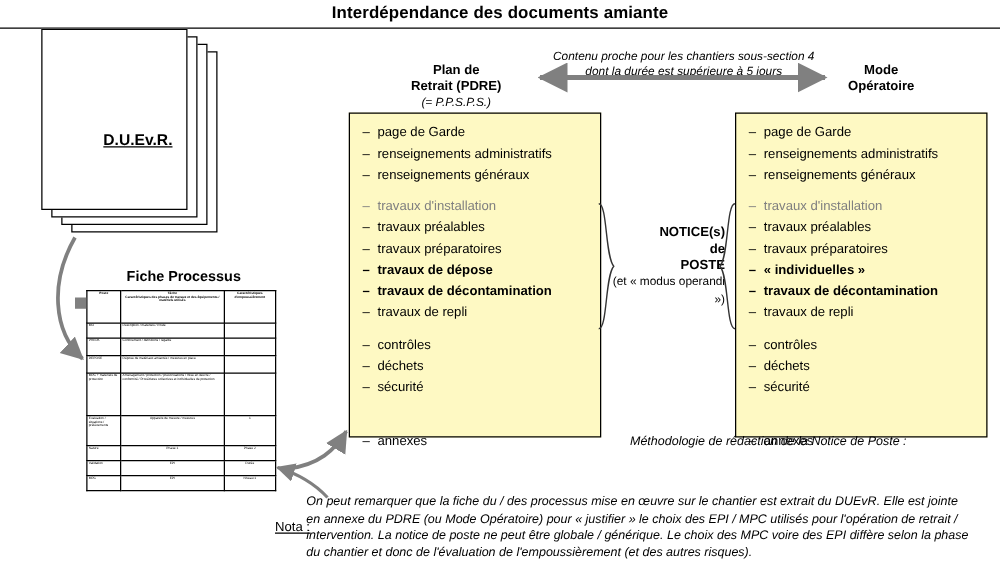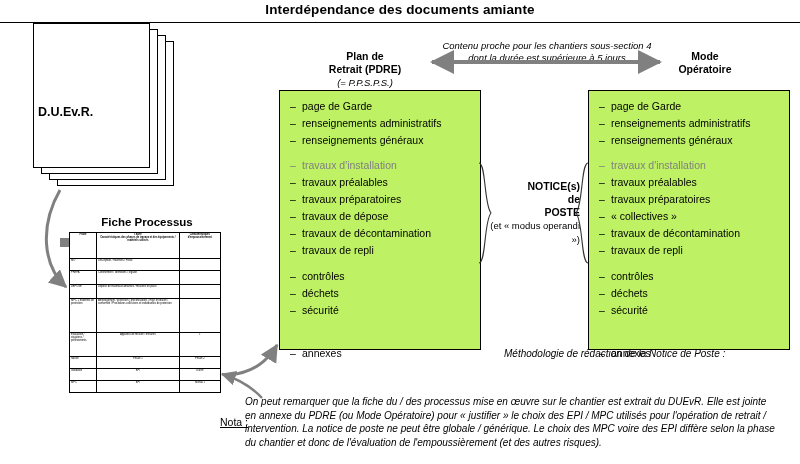--- a/index.html
+++ b/index.html
@@ -43,23 +43,24 @@
   .stack-sheet {
     position: absolute;
     background: #ffffff;
     border: 1px solid #000000;
   }
   #duevr-label {
     position: absolute;
     left: 38px;
     top: 105px;
     width: 100px;
-    text-align: left;
+    text-align: right;
     font-size: 12.5px;
     font-weight: bold;
+    text-decoration: underline;
   }
 
   
   #fiche-title {
     position: absolute;
     left: 72px;
     top: 216px;
     width: 150px;
     text-align: center;
     font-size: 11.5px;
@@ -113,21 +114,21 @@
     font-size: 9.5px;
     font-style: italic;
     line-height: 1.3;
     color: #000;
   }
 
   
   .doc-box {
     position: absolute;
     border: 1px solid #000;
-    background: #bef264;
+    background: #fef9c3;
     top: 90px;
     height: 258px;
     font-size: 10.5px;
     line-height: 1.0;
   }
   #box-pdre { left: 279px; width: 200px; }
   #box-mode { left: 588px; width: 200px; }
   .doc-list {
     margin: 0;
     padding: 10px 0 0 12px;
@@ -141,21 +142,21 @@
   }
   .doc-list li.dash::before {
     content: "–";
     position: absolute;
     left: -2px;
     top: 0;
   }
   .doc-list li.gap { height: 25px; }
   .doc-list li.gap2 { height: 26px; }
   .it { color: #808080; }
-  .bd { font-weight: normal; }
+  .bd { font-weight: bold; }
 
   
   #notice {
     position: absolute;
     left: 488px;
     top: 180px;
     width: 92px;
     text-align: right;
     font-size: 10.5px;
     font-weight: bold;
@@ -309,21 +310,21 @@
   </div>
 
   <div class="doc-box" id="box-mode">
     <ul class="doc-list">
       <li class="dash">page de Garde</li>
       <li class="dash">renseignements administratifs</li>
       <li class="dash gap">renseignements généraux</li>
       <li class="dash it">travaux d'installation</li>
       <li class="dash">travaux préalables</li>
       <li class="dash">travaux préparatoires</li>
-      <li class="dash bd">« collectives »</li>
+      <li class="dash bd">« individuelles »</li>
       <li class="dash bd">travaux de décontamination</li>
       <li class="dash gap2">travaux de repli</li>
       <li class="dash">contrôles</li>
       <li class="dash">déchets</li>
       <li class="dash gap2">sécurité</li>
       <li class="dash" style="margin-top:17px;">annexes</li>
     </ul>
   </div>
 
   <div id="notice">

